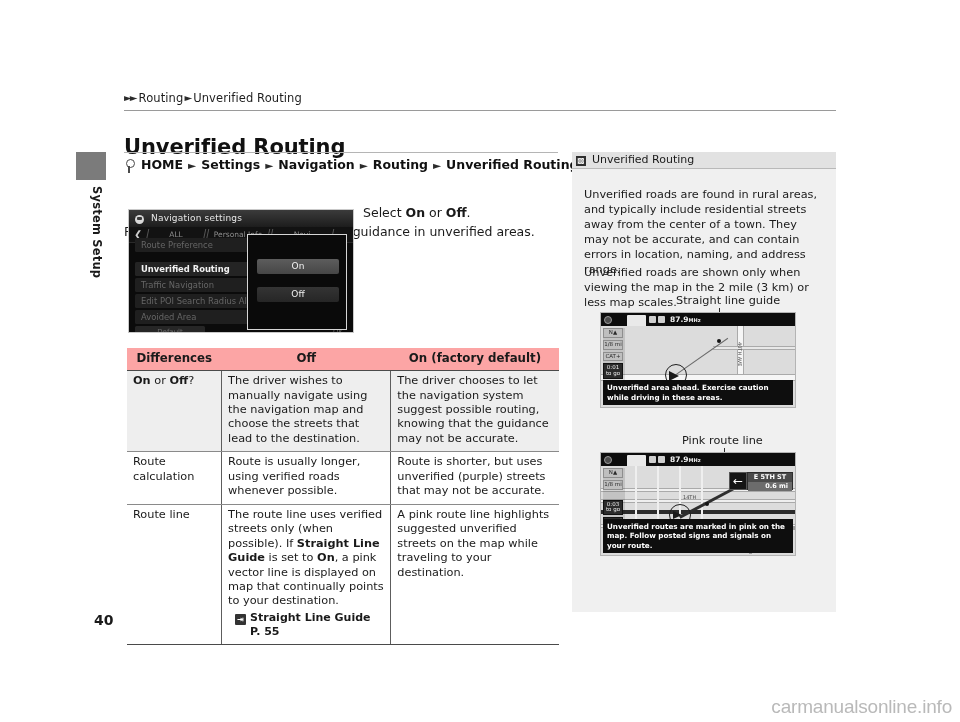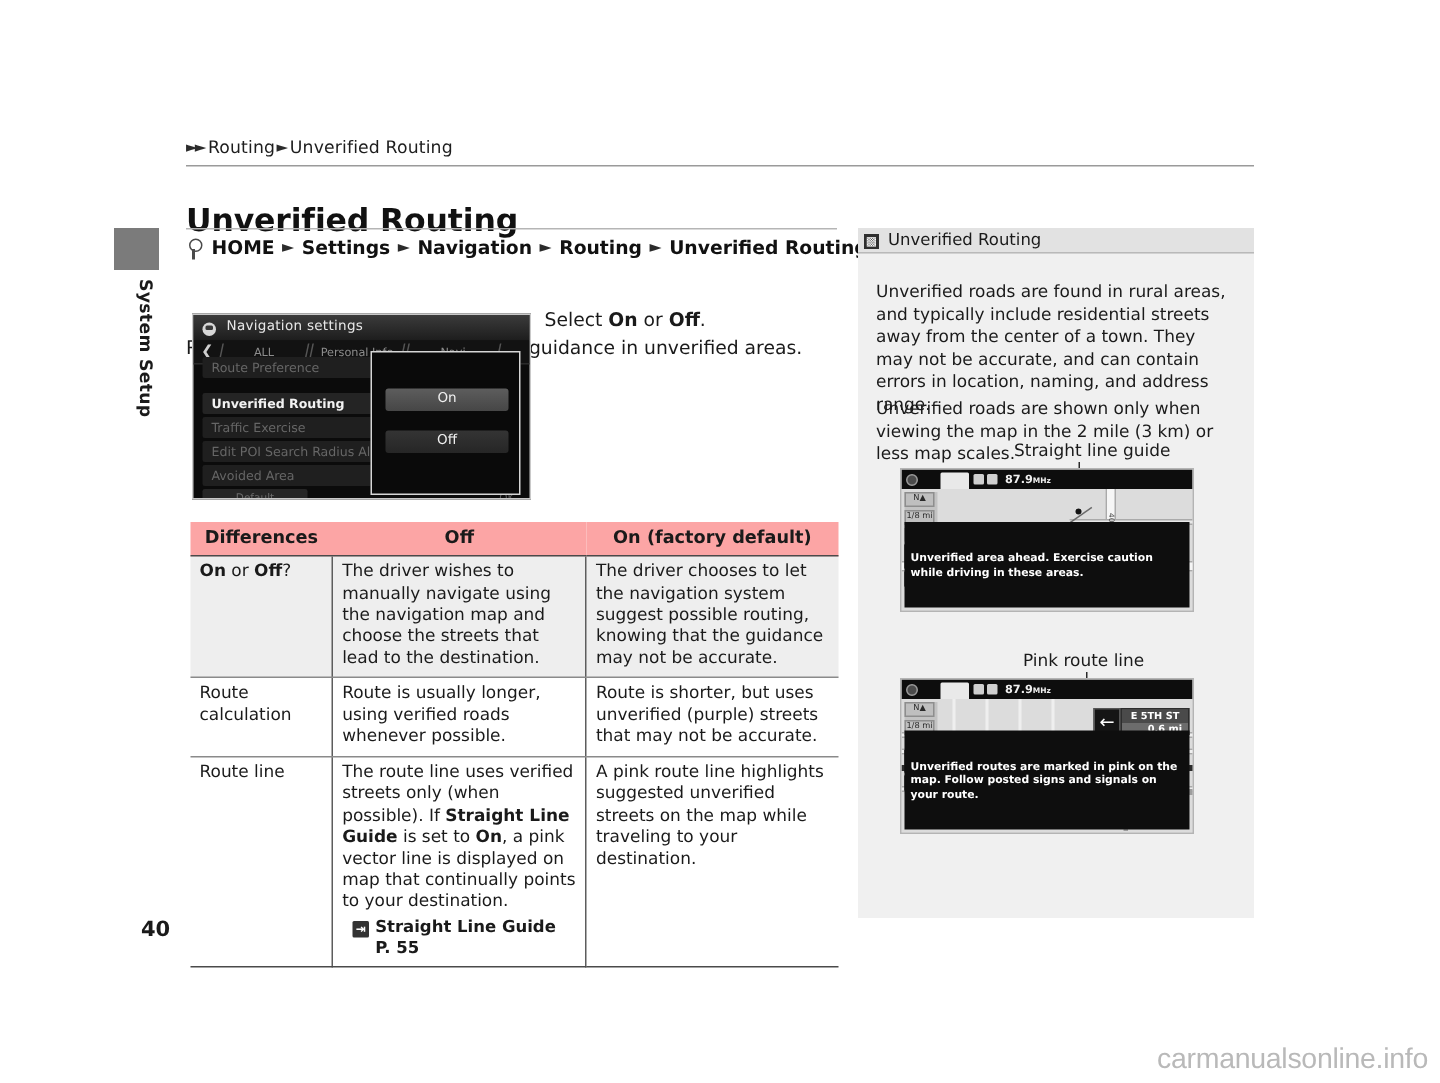--- a/index.html
+++ b/index.html
@@ -494,21 +494,21 @@
 
   .map-banner {
     position: absolute;
     left: 2px;
     right: 2px;
     bottom: 2px;
     background: #0e0e0e;
     color: #fff;
     font-size: 7.2px;
     line-height: 1.32;
-    padding: 19px 4px;
+    padding: 3px 4px;
     box-sizing: border-box;
     font-weight: bold;
   }
 
   .road {
     position: absolute;
     background: #f6f6f6;
     border-top: 1px solid #aaa;
     border-bottom: 1px solid #aaa;
   }
@@ -645,21 +645,21 @@
     <div class="ns-tab t2">
         <span>Personal Info</span>
       </div>
     <div class="ns-tab t3">
         <span>Navi</span>
       </div>
   </div>
 
   <div class="ns-row r0">Route Preference</div>
   <div class="ns-row r1 hl">Unverified Routing</div>
-  <div class="ns-row r2">Traffic Exercise</div>
+  <div class="ns-row r2">Traffic Navigation</div>
   <div class="ns-row r3">Edit POI Search Radius Along Route</div>
   <div class="ns-row r4">Avoided Area</div>
 
   <div class="ns-default">Default</div>
   <div class="ns-ok">OK</div>
 
   <div class="ns-popup">
     <div class="ns-opt on">On</div>
     <div class="ns-opt off">Off</div>
   </div>

